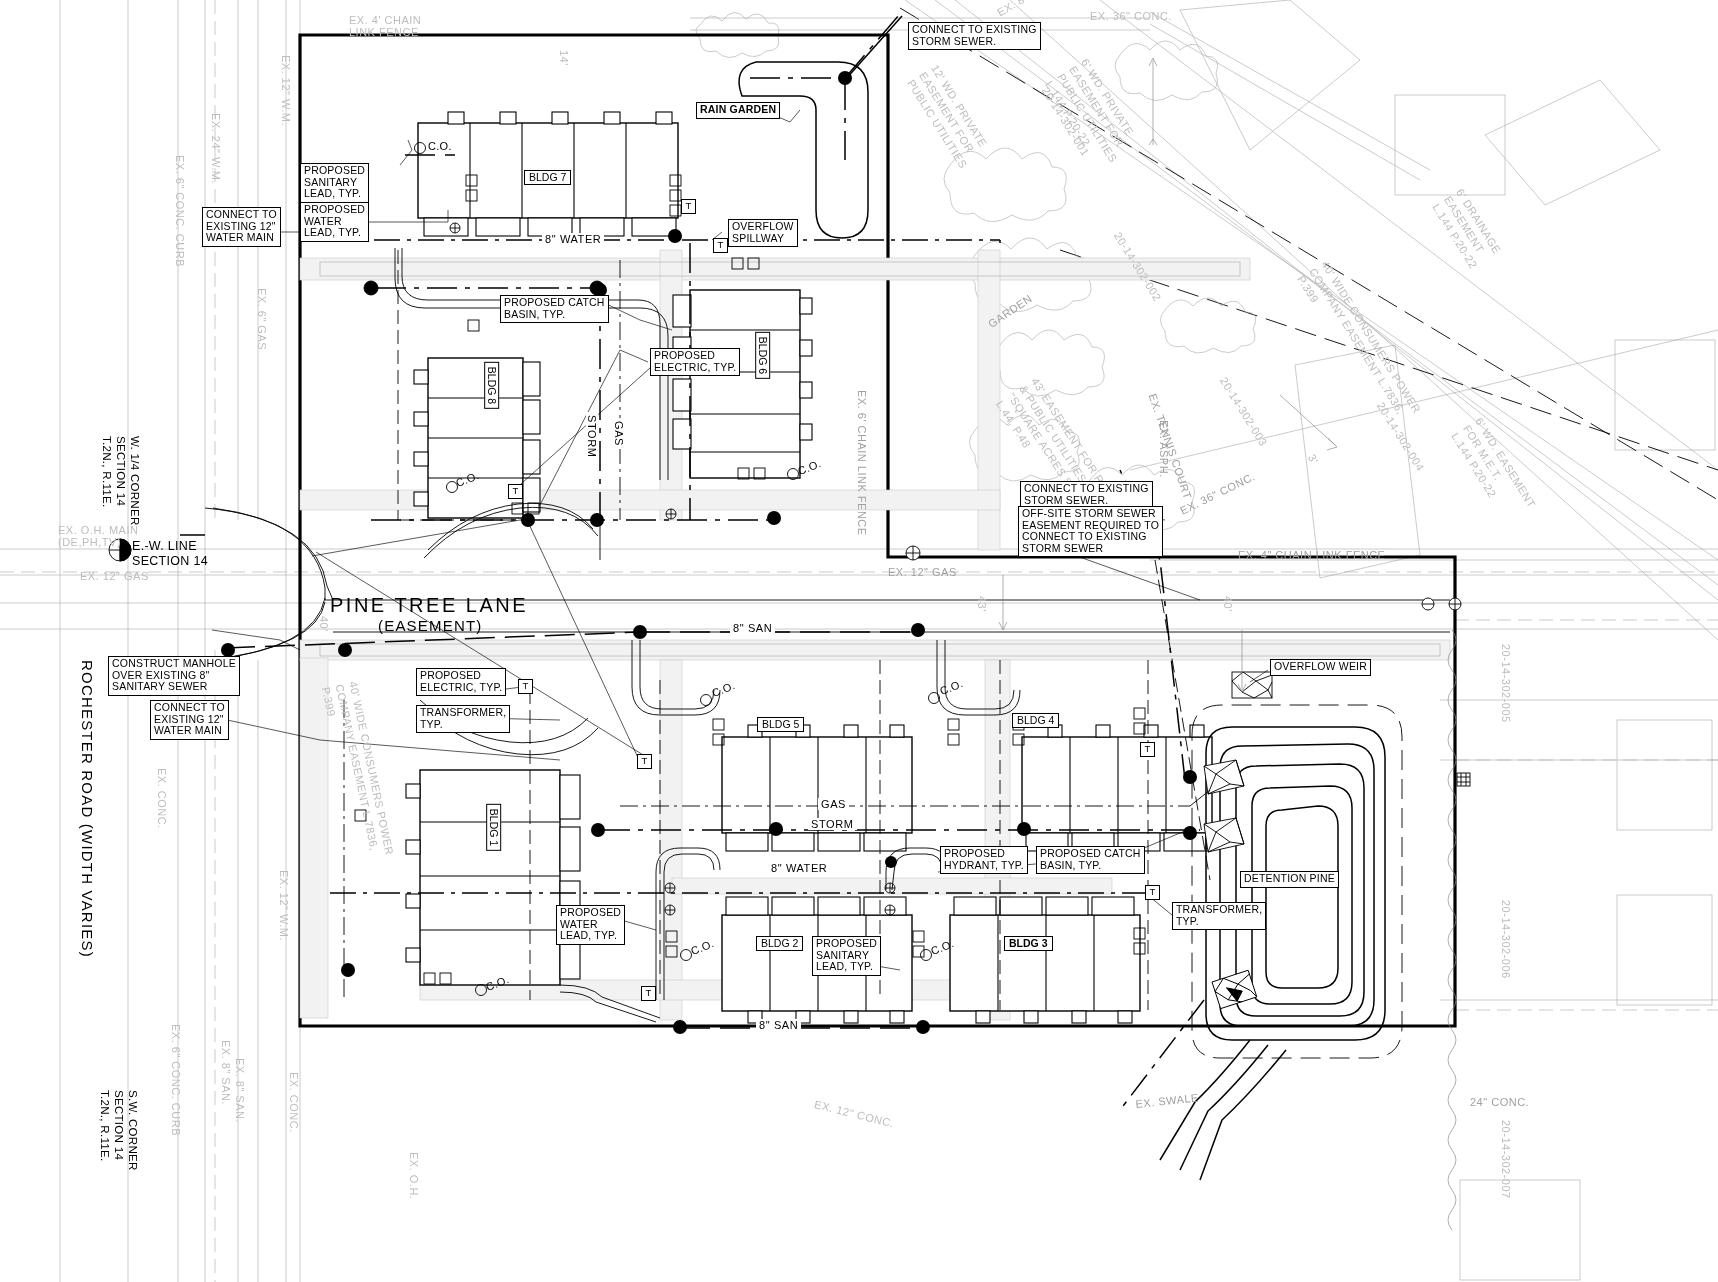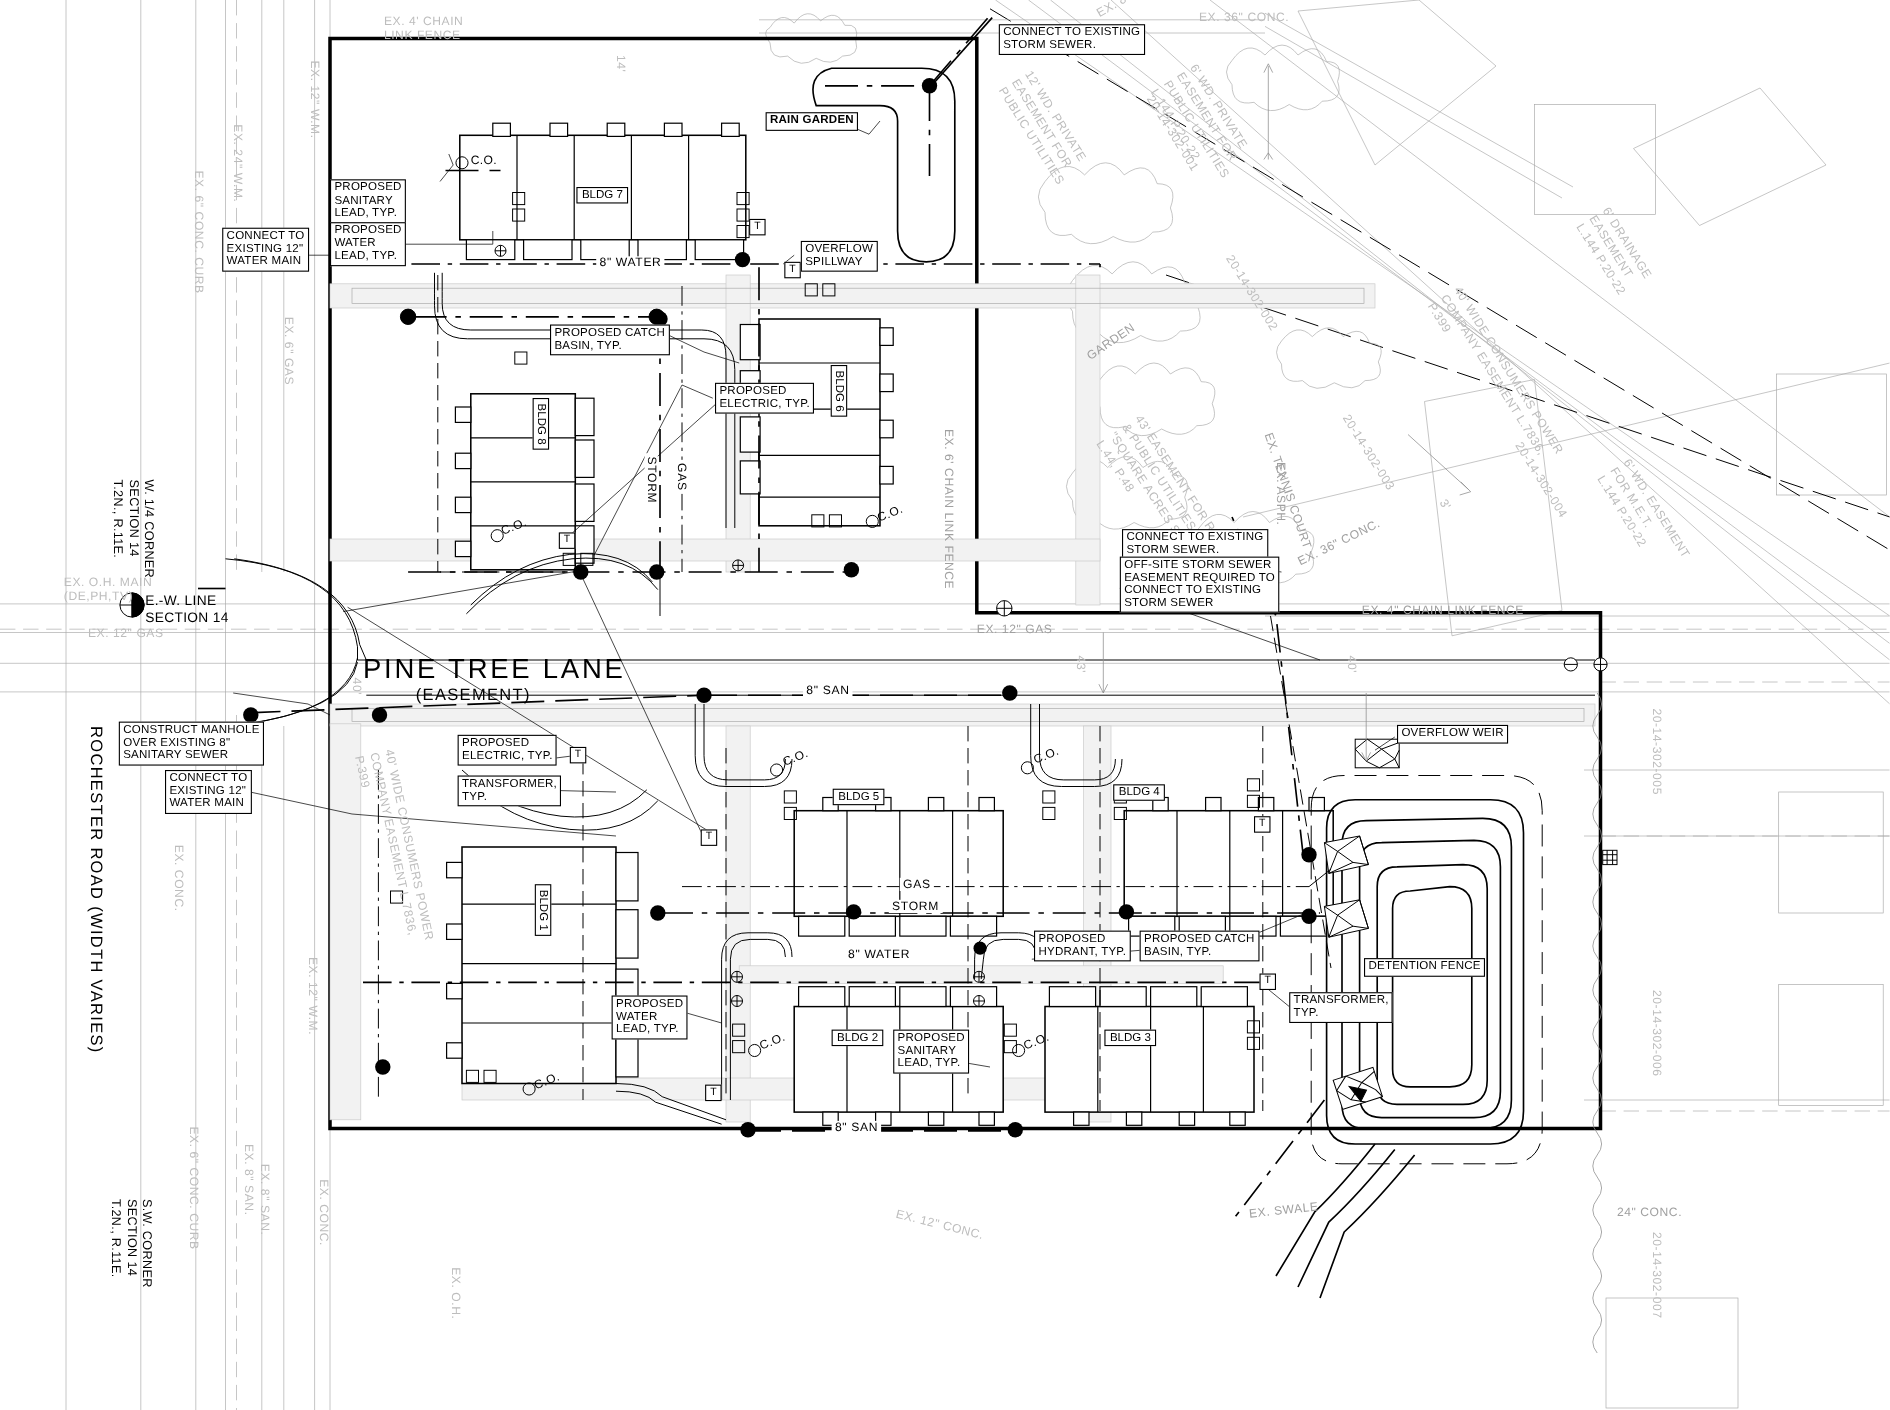--- a/index.html
+++ b/index.html
@@ -25,21 +25,21 @@
   .tagbox{position:absolute;background:#fff;border:1.2px solid #000;
         font-size:10.5px;line-height:11px;padding:1px 4px;white-space:nowrap;}
   
   .extxt{position:absolute;color:#bdbdbd;font-size:11px;white-space:nowrap;
         letter-spacing:.5px;transform-origin:left top;}
   .extxt.dk{color:#a0a0a0;}
   
   .btxt{position:absolute;color:#000;font-size:11px;white-space:nowrap;
         letter-spacing:.3px;transform-origin:left top;}
   .road{position:absolute;color:#000;white-space:nowrap;transform-origin:left top;}
-  .road .nm{font-size:25px;letter-spacing:2.5px;}
+  .road .nm{font-size:20px;letter-spacing:2.5px;}
   .road .sub{font-size:15px;letter-spacing:1.2px;}
   .pipelbl{position:absolute;color:#000;font-size:11px;letter-spacing:.6px;
         white-space:nowrap;background:#fff;padding:0 3px;transform-origin:left top;}
   .tbox{position:absolute;width:13px;height:13px;border:1.1px solid #000;background:#fff;
         font-size:9.5px;line-height:12px;text-align:center;}
   .tbox span{display:block;}
 </style>
 </head>
 <body>
 
@@ -701,21 +701,21 @@
 <div class="extxt" style="left:1234px;top:596px;transform:rotate(90deg);">40'</div>
 <div class="extxt" style="left:1316px;top:452px;transform:rotate(58deg);">3'</div>
 <div class="extxt" style="left:330px;top:616px;transform:rotate(90deg);">40'</div>
 
 <div class="tagbox" style="left:524px;top:170px;">BLDG 7</div>
 <div class="tagbox" style="left:739px;top:348px;transform:rotate(90deg);">BLDG 6</div>
 <div class="tagbox" style="left:468px;top:378px;transform:rotate(90deg);">BLDG 8</div>
 <div class="tagbox" style="left:757px;top:717px;">BLDG 5</div>
 <div class="tagbox" style="left:1012px;top:713px;">BLDG 4</div>
 <div class="tagbox" style="left:756px;top:936px;">BLDG 2</div>
-<div class="tagbox" style="left:1004px;top:936px;">BLDG 3</div>
+<div class="tagbox" style="left:1004px;top:936px;font-weight:bold;">BLDG 3</div>
 <div class="tagbox" style="left:470px;top:820px;transform:rotate(90deg);">BLDG 1</div>
 
 <div class="pipelbl" style="left:542px;top:233px;">8" WATER</div>
 <div class="pipelbl" style="left:598px;top:412px;transform:rotate(90deg);">STORM</div>
 <div class="pipelbl" style="left:625px;top:418px;transform:rotate(90deg);">GAS</div>
 <div class="pipelbl" style="left:730px;top:622px;">8" SAN</div>
 <div class="pipelbl" style="left:818px;top:798px;">GAS</div>
 <div class="pipelbl" style="left:808px;top:818px;">STORM</div>
 <div class="pipelbl" style="left:768px;top:862px;">8" WATER</div>
 <div class="pipelbl" style="left:756px;top:1019px;">8" SAN</div>
@@ -793,21 +793,21 @@
 ELECTRIC, TYP.</div>
 <div class="note" style="left:416px;top:705px;">TRANSFORMER,
 TYP.</div>
 <div class="note" style="left:1270px;top:659px;">OVERFLOW WEIR</div>
 <div class="note" style="left:940px;top:846px;">PROPOSED
 HYDRANT, TYP.</div>
 <div class="note" style="left:1036px;top:846px;">PROPOSED CATCH
 BASIN, TYP.</div>
 <div class="note" style="left:1172px;top:902px;">TRANSFORMER,
 TYP.</div>
-<div class="note" style="left:1240px;top:871px;">DETENTION FENCE</div>
+<div class="note" style="left:1240px;top:871px;">DETENTION PINE</div>
 <div class="note" style="left:556px;top:905px;">PROPOSED
 WATER
 LEAD, TYP.</div>
 <div class="note" style="left:812px;top:936px;">PROPOSED
 SANITARY
 LEAD, TYP.</div>
 
 </div>
 
 </body></html>

